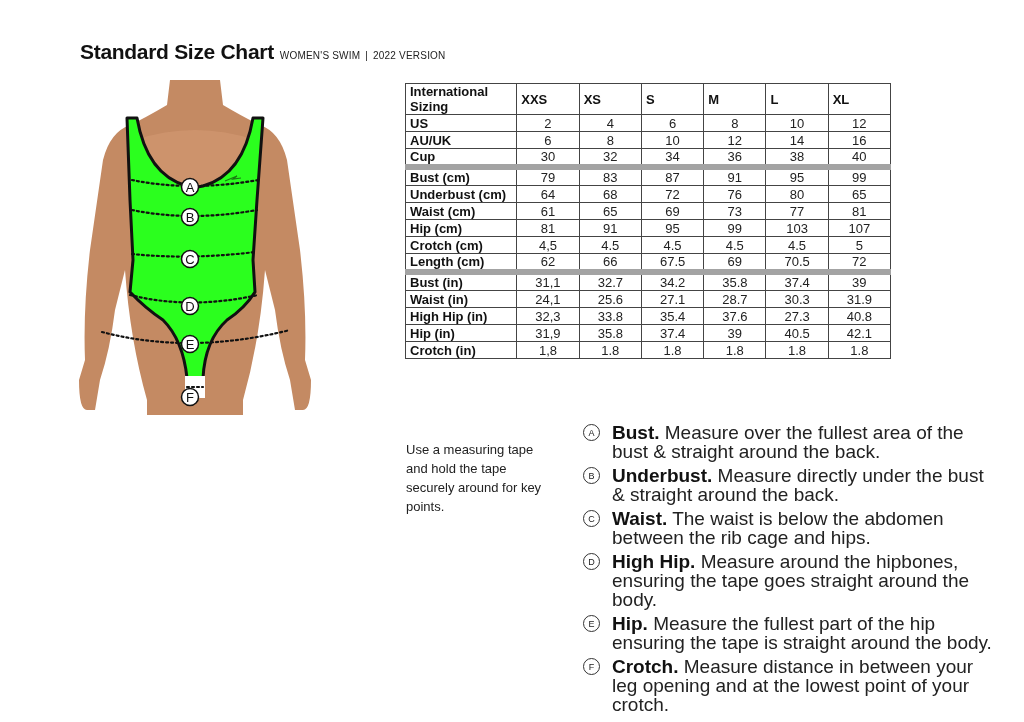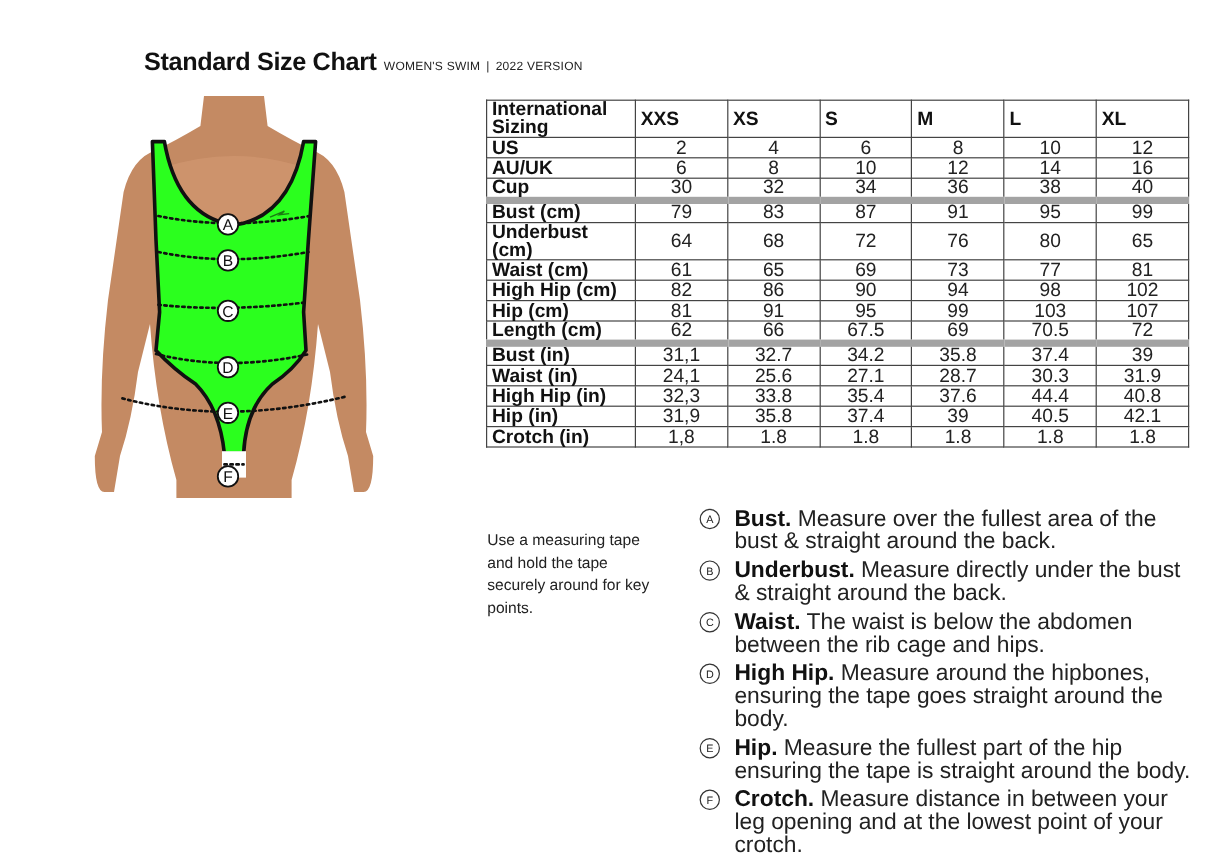--- a/index.html
+++ b/index.html
@@ -1,26 +1,26 @@
 <!DOCTYPE html>
 <html><head>
 <meta charset="utf-8">
 <style>
   * { box-sizing: border-box; margin: 0; padding: 0; }
   html, body { width: 1024px; height: 722px; background: #ffffff; overflow: hidden; }
   body { position: relative; font-family: "Liberation Sans", "DejaVu Sans", sans-serif; color: #111; }
 
-  .title-row { position: absolute; left: 80px; top: 40px; display: flex; align-items: baseline; white-space: nowrap; margin-left: 40px; }
+  .title-row { position: absolute; left: 80px; top: 40px; display: flex; align-items: baseline; white-space: nowrap; }
   .title { font-size: 21px; font-weight: bold; letter-spacing: -0.3px; color: #111; }
   .subtitle { font-size: 10px; margin-left: 6px; color: #222; letter-spacing: 0.2px; }
   .subtitle .sep { margin: 0 5px; }
 
   .figure { position: absolute; left: 75px; top: 80px; width: 240px; height: 335px; }
 
-  table.size { position: absolute; left: 405px; top: 83px; width: 586px; border-collapse: collapse; font-size: 16px; padding-left: 36px; }
+  table.size { position: absolute; left: 405px; top: 83px; width: 486px; border-collapse: collapse; font-size: 13px; padding-left: 36px; }
   table.size td, table.size th { border: 1px solid #444; height: 17px; padding: 0 4px; line-height: 15px; }
   table.size th { font-weight: bold; text-align: left; }
   table.size td.lbl, table.size th.lbl { text-align: left; font-weight: bold; width: 124px; }
   table.size td.val { text-align: center; width: 77px; color: #222; }
   table.size tr.thick td { border-top: 6px solid #a3a3a3; }
 
   .intro { position: absolute; left: 406px; top: 440px; width: 150px; font-size: 13px; line-height: 19px; color: #222; }
 
   .defs { position: absolute; left: 583px; top: 423px; width: 410px; }
   .def { display: flex; align-items: flex-start; margin-bottom: 5px; }
@@ -150,36 +150,36 @@
       <tr>
         <td class="lbl">Waist (cm)</td>
         <td class="val">61</td>
         <td class="val">65</td>
         <td class="val">69</td>
         <td class="val">73</td>
         <td class="val">77</td>
         <td class="val">81</td>
       </tr>
       <tr>
-        <td class="lbl">High Hip (cm)</td>
-        <td class="val">82</td>
-        <td class="val">86</td>
-        <td class="val">90</td>
-        <td class="val">94</td>
-        <td class="val">98</td>
-        <td class="val">102</td>
-      </tr>
-      <tr>
         <td class="lbl">Hip (cm)</td>
         <td class="val">81</td>
         <td class="val">91</td>
         <td class="val">95</td>
         <td class="val">99</td>
         <td class="val">103</td>
         <td class="val">107</td>
+      </tr>
+      <tr>
+        <td class="lbl">Crotch (cm)</td>
+        <td class="val">4,5</td>
+        <td class="val">4.5</td>
+        <td class="val">4.5</td>
+        <td class="val">4.5</td>
+        <td class="val">4.5</td>
+        <td class="val">5</td>
       </tr>
       <tr>
         <td class="lbl">Length (cm)</td>
         <td class="val">62</td>
         <td class="val">66</td>
         <td class="val">67.5</td>
         <td class="val">69</td>
         <td class="val">70.5</td>
         <td class="val">72</td>
       </tr>
@@ -200,21 +200,21 @@
         <td class="val">28.7</td>
         <td class="val">30.3</td>
         <td class="val">31.9</td>
       </tr>
       <tr>
         <td class="lbl">High Hip (in)</td>
         <td class="val">32,3</td>
         <td class="val">33.8</td>
         <td class="val">35.4</td>
         <td class="val">37.6</td>
-        <td class="val">44.4</td>
+        <td class="val">27.3</td>
         <td class="val">40.8</td>
       </tr>
       <tr>
         <td class="lbl">Hip (in)</td>
         <td class="val">31,9</td>
         <td class="val">35.8</td>
         <td class="val">37.4</td>
         <td class="val">39</td>
         <td class="val">40.5</td>
         <td class="val">42.1</td>

